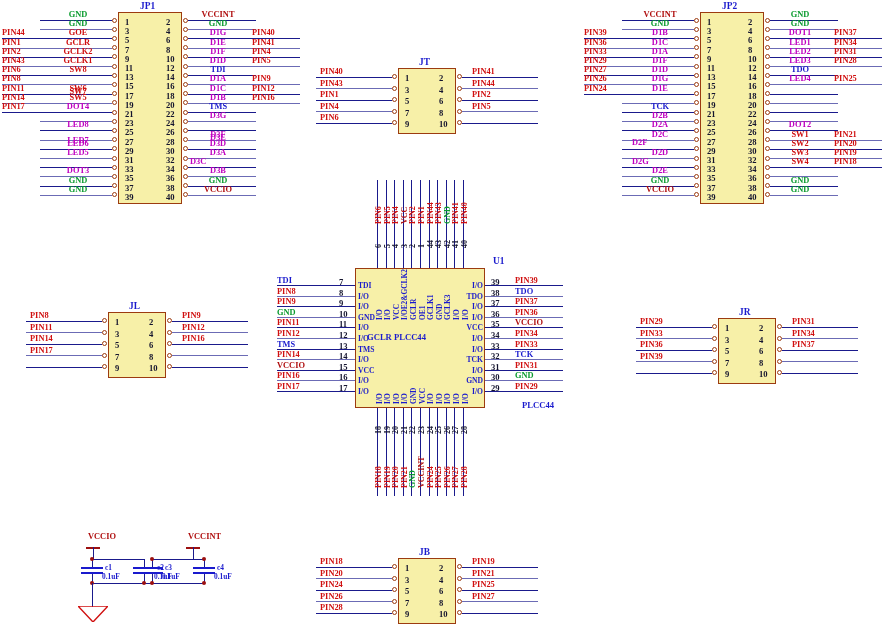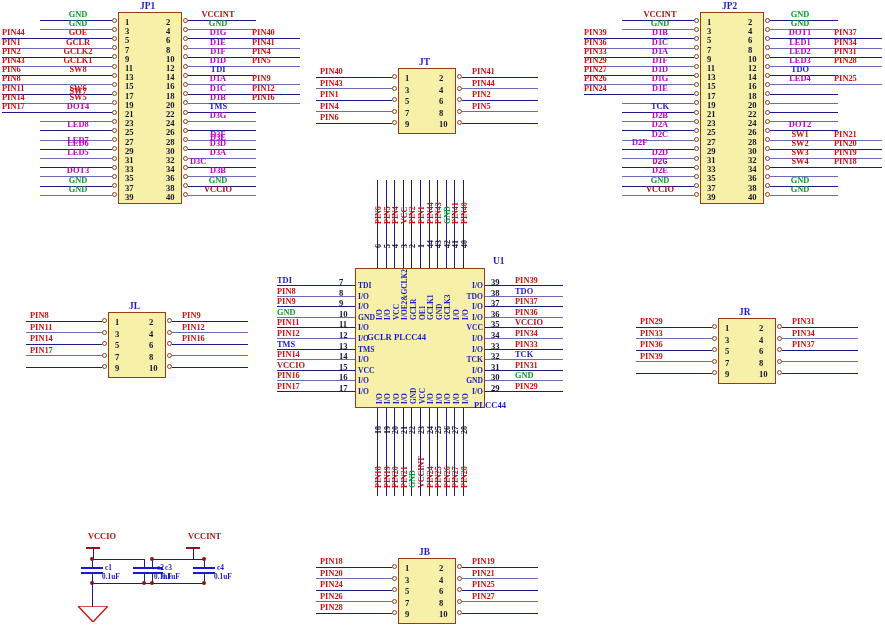--- a/index.html
+++ b/index.html
@@ -361,21 +361,21 @@
     <div class="wire g" style="left:622px;top:158px;width:72px;"></div>
     <div class="lbl sig c-mag" style="left:632px;top:149px;width:56px;text-align:center;">D2D</div>
     <div class="wire g" style="left:770px;top:158px;width:112px;"></div>
     <div class="lbl sig c-red" style="left:772px;top:149px;width:56px;text-align:center;">SW3</div>
     <div class="lbl sig c-red" style="left:834px;top:149px;">PIN19</div>
     <div class="pinno" style="left:707px;top:164.2px;">33</div>
     <div class="pinno" style="left:748px;top:164.2px;">34</div>
     <div class="pc" style="left:694px;top:164.7px;"></div>
     <div class="pc" style="left:765px;top:164.7px;"></div>
     <div class="wire" style="left:622px;top:167.2px;width:72px;"></div>
-    <div class="lbl sig c-mag" style="left:632px;top:158.2px;width:56px;text-align:center;font-family:Liberation Mono, monospace;">D2G</div>
+    <div class="lbl sig c-mag" style="left:632px;top:158.2px;width:56px;text-align:left;">D2G</div>
     <div class="wire" style="left:770px;top:167.2px;width:112px;"></div>
     <div class="lbl sig c-red" style="left:772px;top:158.2px;width:56px;text-align:center;">SW4</div>
     <div class="lbl sig c-red" style="left:834px;top:158.2px;">PIN18</div>
     <div class="pinno" style="left:707px;top:173.39999999999998px;">35</div>
     <div class="pinno" style="left:748px;top:173.39999999999998px;">36</div>
     <div class="pc" style="left:694px;top:173.89999999999998px;"></div>
     <div class="pc" style="left:765px;top:173.89999999999998px;"></div>
     <div class="wire g" style="left:622px;top:176.39999999999998px;width:72px;"></div>
     <div class="lbl sig c-mag" style="left:632px;top:167.39999999999998px;width:56px;text-align:center;">D2E</div>
     <div class="wire g" style="left:770px;top:176.39999999999998px;width:68px;"></div>
@@ -551,21 +551,21 @@
     <div class="pinno" style="left:405px;top:609px;">9</div>
     <div class="pinno" style="left:439px;top:609px;">10</div>
     <div class="pc" style="left:392px;top:610px;"></div>
     <div class="pc" style="left:457px;top:610px;"></div>
     <div class="wire" style="left:316px;top:612.5px;width:76px;"></div>
     <div class="wire" style="left:462px;top:612.5px;width:76px;"></div>
     <div class="lbl sig c-red" style="left:320px;top:604px;">PIN28</div>
     <div class="blk" style="left:355px;top:268px;width:130px;height:140px;"></div>
     <div class="refdes" style="left:493px;top:256px;">U1</div>
     <div class="lbl" style="left:367px;top:333px;font-size:8.6px;font-weight:bold;color:#1a1acd;">GCLR PLCC44</div>
-    <div class="part" style="left:474px;top:400px;">PLCC44</div>
+    <div class="part" style="left:522px;top:400px;">PLCC44</div>
     <div class="wire" style="left:377px;top:180px;width:1px;height:88px;background:#1a1a8c;"></div>
     <div class="vtn" style="left:374px;top:248px;">6</div>
     <div class="vt c-red" style="left:374px;top:224px;">PIN6</div>
     <div class="vin" style="left:374.5px;top:320px;">I/O</div>
     <div class="wire g" style="left:385.6px;top:180px;width:1px;height:88px;background:#1a1a8c;"></div>
     <div class="vtn" style="left:382.6px;top:248px;">5</div>
     <div class="vt c-red" style="left:382.6px;top:224px;">PIN5</div>
     <div class="vin" style="left:383.1px;top:320px;">I/O</div>
     <div class="wire" style="left:394.2px;top:180px;width:1px;height:88px;background:#1a1a8c;"></div>
     <div class="vtn" style="left:391.2px;top:248px;">4</div>

